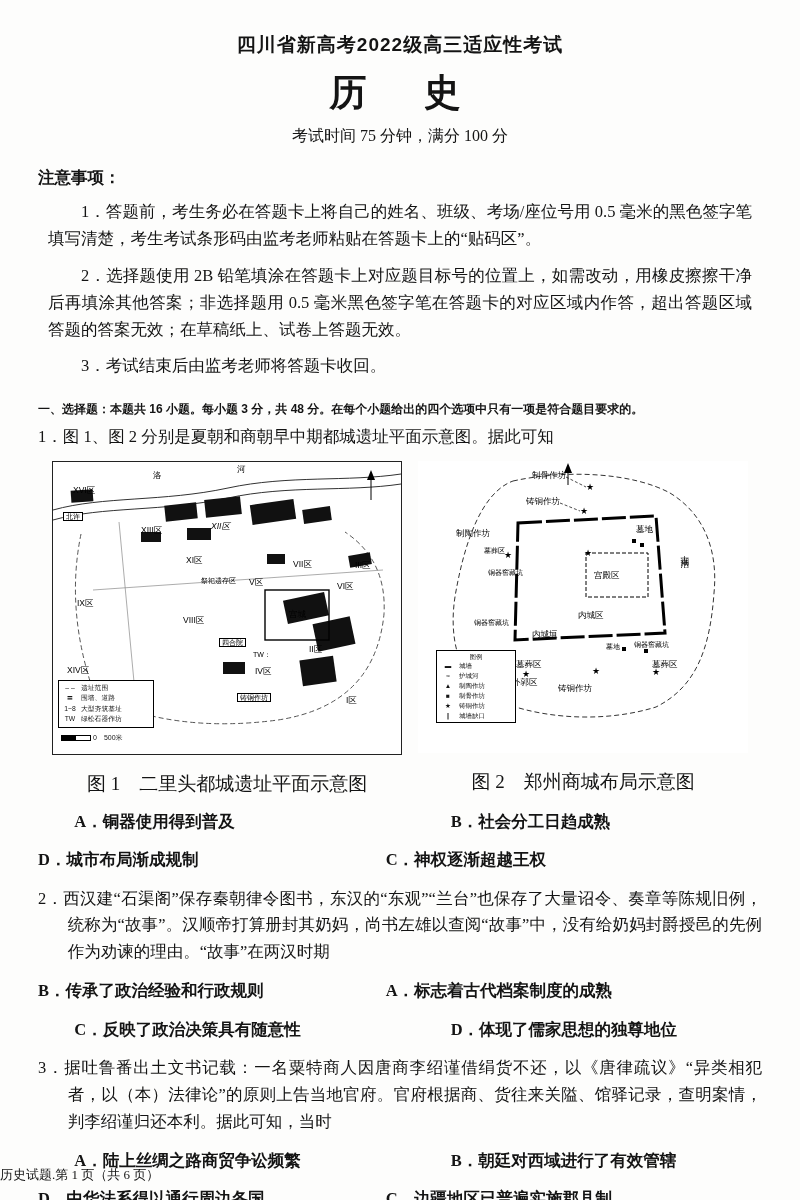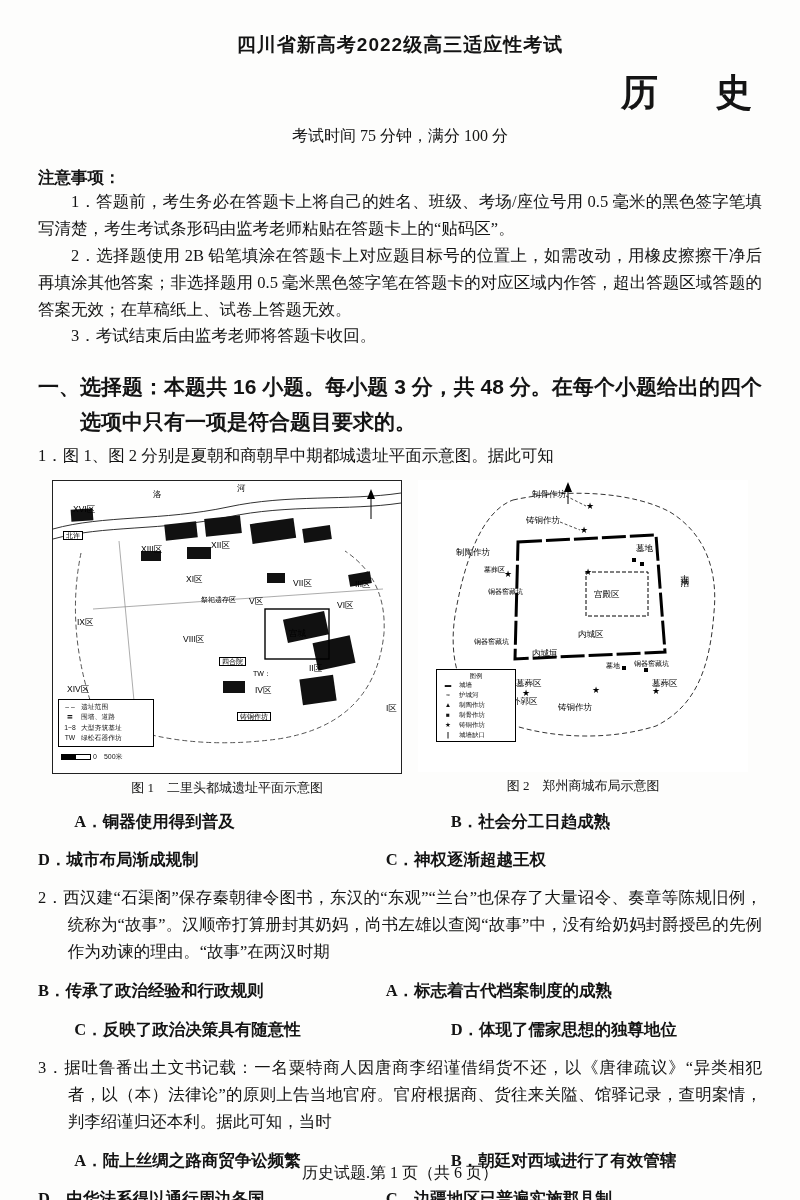--- a/index.html
+++ b/index.html
@@ -7,56 +7,56 @@
     width:800px;height:1200px;background:#f5f5f3;
     font-family:"Liberation Serif","DejaVu Serif",serif;
     color:#141414;font-size:16.5px;
   }
   .page{
     position:relative;width:800px;height:1200px;box-sizing:border-box;
     background:#fdfdfc;padding:24px 38px 0;overflow:hidden;
   }
   .hei{font-family:"Liberation Sans","DejaVu Sans",sans-serif;font-weight:bold;}
   .title{font-size:19px;text-align:center;margin:8px 0 6px;letter-spacing:1px;}
-  .subject{font-size:37px;text-align:right;margin:10px 0 8px;letter-spacing:10px;}
+  .subject{font-size:37px;text-align:center;margin:10px 0 8px;letter-spacing:10px;}
   .examinfo{text-align:center;font-size:16px;margin:6px 0 20px;}
   .notice-head{margin:4px 0 0;}
-  .notice p{margin:0;text-indent:2em;text-align:justify;line-height:1.63;}
-  .section{margin:20px 0 4px;padding-left:2em;text-indent:-2em;text-align:justify;line-height:1.63;font-size:21px;}
+  .notice p{margin:10px;text-indent:2em;text-align:justify;line-height:1.63;}
+  .section{margin:20px 0 4px;padding-left:2em;text-indent:-2em;text-align:justify;line-height:1.63;font-size:12px;}
   .question{margin:4px 0 2px;padding-left:1.8em;text-indent:-1.8em;text-align:justify;line-height:1.63;}
   .opt-row{display:flex;line-height:1.6;margin:12px 0;font-weight:bold;}
   .opt{box-sizing:border-box;}
   .opt.left{flex:0 0 57%;padding-left:2.2em;}
   .opt.right{flex:1;}
   .figures{display:flex;justify-content:center;gap:16px;margin:10px 0 2px;}
   .figwrap{display:flex;flex-direction:column;align-items:center;}
   .figbox{position:relative;width:348px;height:292px;background:#fff;}
   .fig1{border:1.5px solid #222;}
   .fig2{width:330px;}
   .figbox svg{position:absolute;left:0;top:0;}
-  .caption{font-size:13px;margin-top:5px;}
+  .caption{font-size:19px;margin-top:16px;}
   .m-label{position:absolute;font-size:8.5px;line-height:1.1;white-space:nowrap;
     font-family:"Liberation Sans","DejaVu Sans",sans-serif;color:#000;}
   .m-label.sm{font-size:7px;}
   .m-label.boxed{border:1px solid #000;padding:0 2px;background:#fff;}
   .m-label.vert{writing-mode:vertical-rl;letter-spacing:2px;}
   .star{position:absolute;font-size:9px;line-height:1;color:#000;}
   .sq{position:absolute;width:4px;height:4px;background:#000;}
   .maplegend{position:absolute;border:1px solid #000;background:#fff;
     font-family:"Liberation Sans","DejaVu Sans",sans-serif;}
   .legend1{left:5px;top:218px;width:88px;font-size:6.8px;padding:2px 3px;}
   .legend2{left:18px;top:189px;width:72px;font-size:6.5px;padding:1px 3px;}
   .maplegend .lrow{display:flex;gap:3px;align-items:center;line-height:1.55;}
   .maplegend .sym{flex:0 0 16px;text-align:center;}
   .legend2 .ltitle{text-align:center;line-height:1.4;}
   .scale1{position:absolute;left:8px;top:271px;font-size:7px;
     font-family:"Liberation Sans","DejaVu Sans",sans-serif;display:flex;align-items:center;gap:2px;}
   .scalebar{display:inline-block;width:28px;height:4px;border:1px solid #000;
     background:linear-gradient(90deg,#000 50%,#fff 50%);}
-  .footer{position:absolute;left:0;right:0;bottom:16px;text-align:center;font-size:16px;}
+  .footer{position:absolute;left:0;right:0;bottom:16px;text-align:left;font-size:13px;}
 </style>
 </head>
 <body>
 
 <div class="page">
 
   <div class="title hei">四川省新高考2022级高三适应性考试</div>
   <div class="subject hei">历　史</div>
   <div class="examinfo">考试时间 75 分钟，满分 100 分</div>
 
@@ -105,31 +105,31 @@
             <rect x="248" y="196" width="34" height="26" transform="rotate(-8 265 209)"></rect>
           </g>
           <rect x="212" y="128" width="64" height="50" fill="none" stroke="#000" stroke-width="1.4"></rect>
         </svg>
 
         <span class="m-label" style="left:100px;top:9px;">洛</span>
         <span class="m-label" style="left:184px;top:3px;">河</span>
 
         <span class="m-label" style="left:20px;top:24px;">XVI区</span>
         <span class="m-label" style="left:88px;top:64px;">XIII区</span>
-        <span class="m-label" style="left:158px;top:60px;">XII区</span>
+        <span class="m-label" style="left:158px;top:60px;font-style:italic;">XII区</span>
         <span class="m-label" style="left:133px;top:94px;">XI区</span>
         <span class="m-label" style="left:240px;top:98px;">VII区</span>
         <span class="m-label" style="left:302px;top:99px;">III区</span>
         <span class="m-label" style="left:24px;top:137px;">IX区</span>
         <span class="m-label" style="left:130px;top:154px;">VIII区</span>
         <span class="m-label" style="left:196px;top:116px;">V区</span>
         <span class="m-label" style="left:284px;top:120px;">VI区</span>
         <span class="m-label" style="left:202px;top:205px;">IV区</span>
         <span class="m-label" style="left:256px;top:183px;">II区</span>
-        <span class="m-label" style="left:293px;top:223px;margin-left:40px;">I区</span>
+        <span class="m-label" style="left:293px;top:234px;">I区</span>
         <span class="m-label" style="left:14px;top:204px;">XIV区</span>
 
         <span class="m-label boxed sm" style="left:10px;top:50px;">北许</span>
         <span class="m-label sm" style="left:148px;top:115px;">祭祀遗存区</span>
         <span class="m-label" style="left:236px;top:148px;">宫城</span>
         <span class="m-label boxed sm" style="left:166px;top:176px;">四合院</span>
         <span class="m-label sm" style="left:200px;top:189px;">TW：</span>
         <span class="m-label boxed sm" style="left:184px;top:231px;">铸铜作坊</span>
 
         <div class="maplegend legend1">

